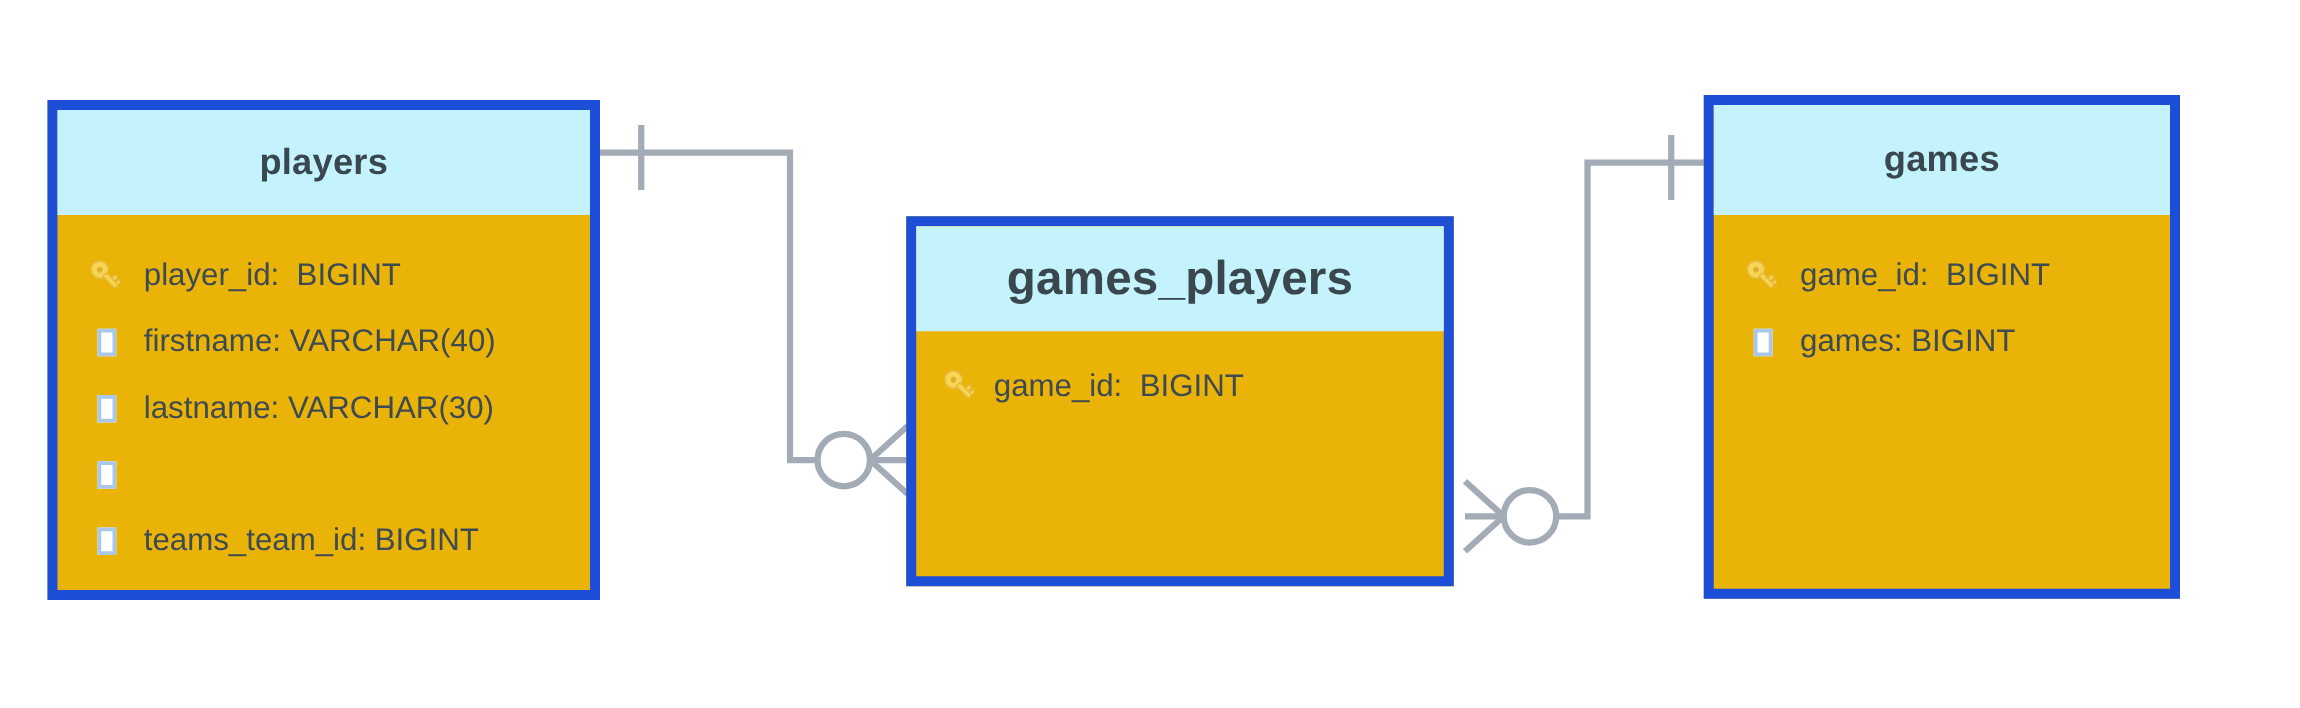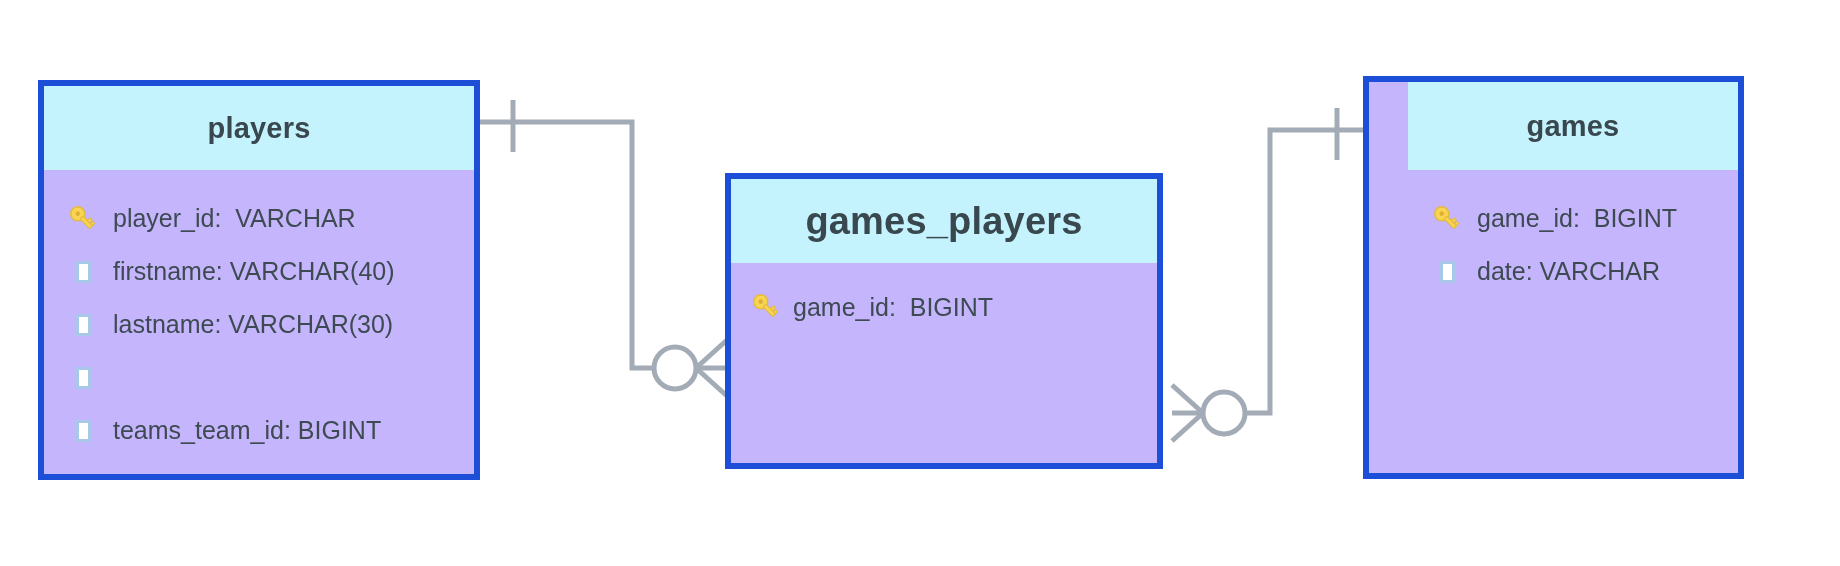--- a/index.html
+++ b/index.html
@@ -30,22 +30,22 @@
     width: 1840px;
     height: 566px;
     z-index: 1;
   }
 
   
   .entity {
     position: absolute;
     z-index: 2;
     box-sizing: border-box;
-    background: #c4b5fd;
-    border: 6px solid #1d4ed8;
+    background: #eab308;
+    border: 8px solid #1d4ed8;
   }
   .entity-header {
     box-sizing: border-box;
     width: 100%;
     background: #c5f3fd;
     text-align: center;
     font-weight: bold;
     color: #39474f;
     letter-spacing: 0.2px;
     display: flex;
@@ -130,21 +130,20 @@
     align-items: center;
     justify-content: center;
   }
 
   
   #entity-games {
     left: 1363px;
     top: 76px;
     width: 381px;
     height: 403px;
-    padding-left: 39px;
   }
   #entity-games .entity-header {
     height: 88px;
     font-size: 29px;
   }
   #entity-games .field-row {
     height: 53px;
     font-size: 25px;
     padding-left: 22px;
   }
@@ -214,21 +213,21 @@
           <svg viewBox="0 0 32 32" xmlns="http://www.w3.org/2000/svg">
             <g transform="rotate(-45 16 16)">
               <circle cx="16" cy="9" r="6.6" fill="#f7d552" stroke="#e5b93c" stroke-width="1.3"></circle>
               <circle cx="16" cy="9" r="2.1" fill="#e0ae33"></circle>
               <rect x="14.1" y="14" width="3.8" height="13" rx="1.2" fill="#f7d552" stroke="#e5b93c" stroke-width="1.1"></rect>
               <rect x="17.6" y="20" width="4.2" height="2.8" rx="1" fill="#f7d552" stroke="#e5b93c" stroke-width="1"></rect>
               <rect x="17.6" y="24.2" width="3.4" height="2.6" rx="1" fill="#f7d552" stroke="#e5b93c" stroke-width="1"></rect>
             </g>
           </svg>
         </span>
-        <span class="field-text">player_id:  VARCHAR</span>
+        <span class="field-text">player_id:  BIGINT</span>
       </div>
 
       <div class="field-row">
         <span class="field-icon">
           <span class="icon-box"></span>
         </span>
         <span class="field-text">firstname: VARCHAR(40)</span>
       </div>
 
       <div class="field-row">
@@ -294,19 +293,19 @@
             </g>
           </svg>
         </span>
         <span class="field-text">game_id:  BIGINT</span>
       </div>
 
       <div class="field-row">
         <span class="field-icon">
           <span class="icon-box"></span>
         </span>
-        <span class="field-text">date: VARCHAR</span>
+        <span class="field-text">games: BIGINT</span>
       </div>
 
     </div>
   </div>
 
 </div>
 
 </body></html>

